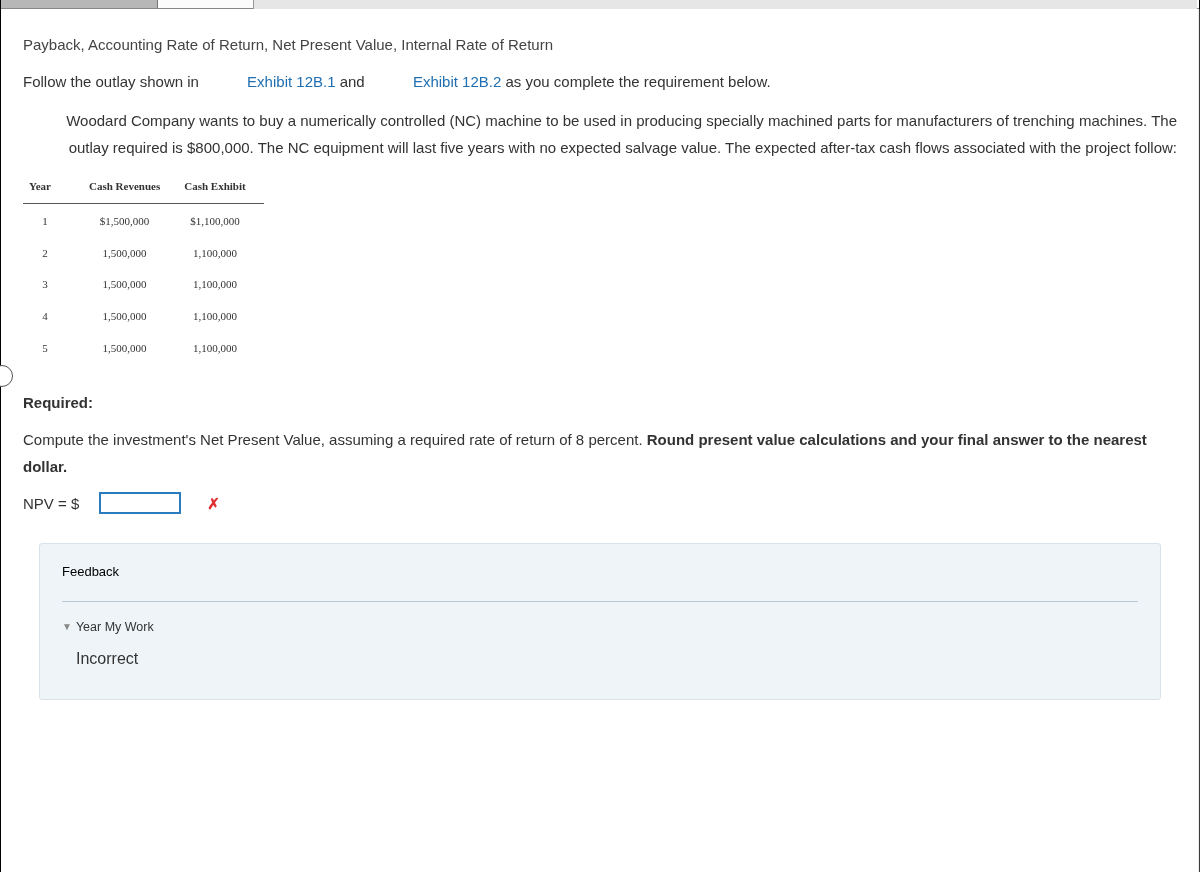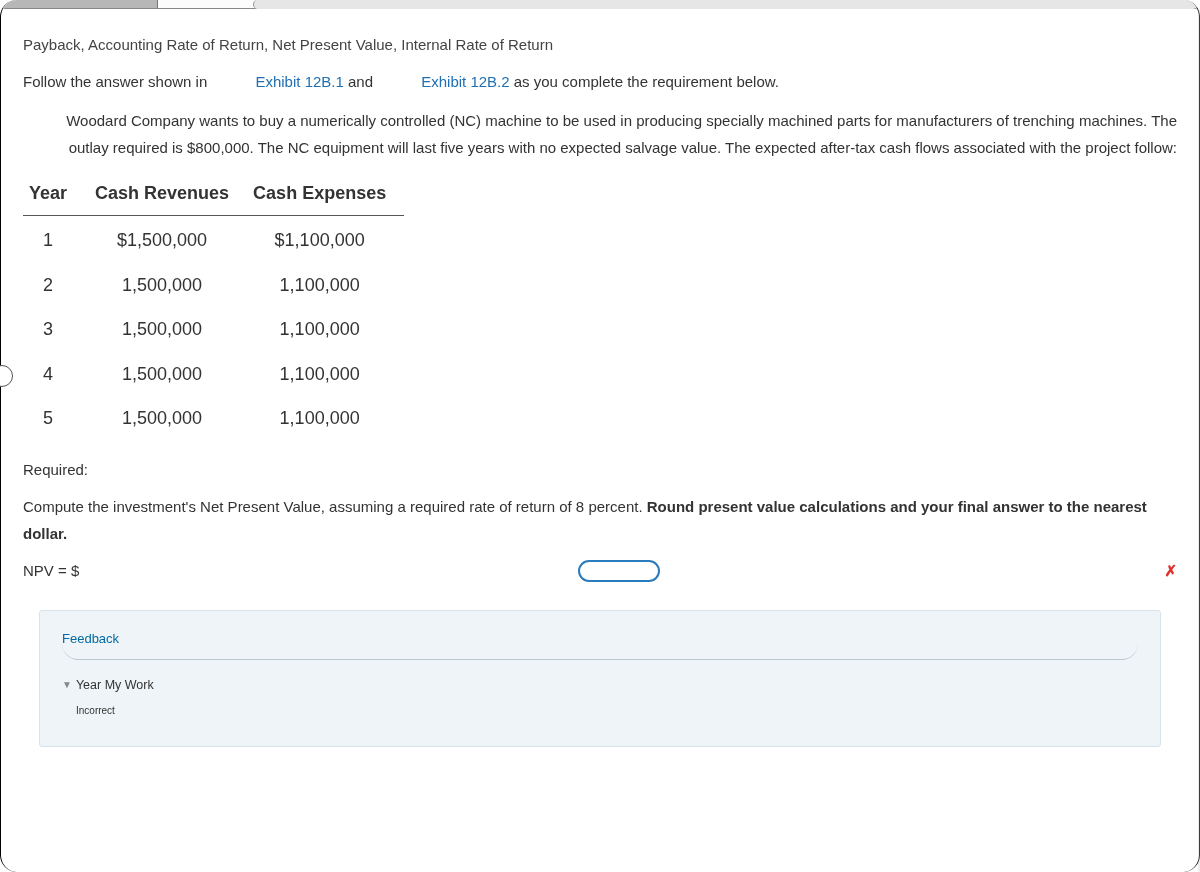--- a/index.html
+++ b/index.html
@@ -1,79 +1,79 @@
 <!DOCTYPE html>
 <html><head>
 <meta charset="utf-8">
 <style>
-  * { box-sizing: border-box; margin: 0; padding: 0; border-radius: 17px; }
+  * { box-sizing: border-box; margin: 0; padding: 0; }
   html, body { width: 1200px; height: 872px; background: #fff; font-family: Verdana, Geneva, sans-serif; color: #333; overflow: hidden; }
   body { border-left: 1px solid #000; border-right: 1px solid #000; }
 
   .top-bar { height: 9px; width: 100%; background: #fcfcfc; border-bottom: 1px solid #888; position: relative; }
   .top-bar::after { content: ""; position: absolute; left: 0; top: 0; height: 100%; width: 156px; background: #b7b7b7; border-right: 1px solid #777; }
   .scroll-region { position: absolute; left: 252px; right: 2px; top: 0; height: 9px; background: #e6e6e6; border-left: 1px solid #999; }
   .scrollbar-shadow { position: absolute; right: 0; top: 9px; bottom: 0; width: 2px; background: #bfbfbf; opacity: .3; }
 
   .content { padding: 22px 22px 0 22px; font-size: 15px; line-height: 1.8; }
   .content p { margin-bottom: 10px; }
 
   .section-title { color: #444; }
   .link { color: #1f6fb2; margin-left: 44px; }
 
-  table.cashflows { border-collapse: collapse; margin-top: 10px; font-size: 18px; }
+  table.cashflows { border-collapse: collapse; margin-top: 10px; font-size: 11px; font-family: Liberation Serif, serif; }
   table.cashflows th { text-align: left; font-weight: bold; padding: 6px 22px 6px 6px; border-bottom: 1px solid #555; }
   table.cashflows th.year { width: 60px; text-align: left; }
   table.cashflows th.rev, table.cashflows th.exp { text-align: left; padding-right: 18px; }
   table.cashflows tbody tr:first-child td { padding-top: 8px; }
   table.cashflows td { padding: 6px 22px 6px 6px; }
   table.cashflows td.year { text-align: center; }
   table.cashflows td.num { text-align: center; padding-right: 18px; }
 
   .bubble-edge { position: absolute; left: -9px; top: 365px; width: 22px; height: 22px; border: 1px solid #555; border-radius: 50%; background: #fff; }
 
-  .required-label { font-weight: normal; margin-top: 16px; display: block; }
+  .required-label { font-weight: bold; margin-top: 24px; display: block; }
 
-  .npv-line { margin-top: 10px; display: flex; align-items: center; gap: 20px; font-size: 15px; justify-content: space-between; }
+  .npv-line { margin-top: 10px; display: flex; align-items: center; gap: 20px; font-size: 15px; }
   input.npv-input { width: 82px; height: 22px; border: 2px solid #2b7bbf; font-size: 13px; padding: 0 2px; outline: none; }
   .x-mark { color: #e03030; font-weight: bold; margin-left: 6px; font-size: 15px; }
 
   .feedback-box { margin: 26px 16px 0 16px; background: #eef4f7; border: 1px solid #d7e4ea; border-radius: 3px; padding: 16px 22px 26px 22px; }
-  .feedback-title { font-size: 13px; color: #0369a1; border-bottom: 1px solid #b9c9d1; padding-bottom: 8px; margin-bottom: 14px; }
+  .feedback-title { font-size: 13px; color: #000000; border-bottom: 1px solid #b9c9d1; padding-bottom: 18px; margin-bottom: 14px; }
   .check-my-work { font-size: 12.5px; color: #333; cursor: pointer; display: flex; align-items: center; gap: 4px; }
   .check-my-work .tri { color: #888; font-size: 10px; }
-  .result-text { font-size: 10px; color: #333; margin-top: 6px; margin-left: 14px; }
+  .result-text { font-size: 16px; color: #333; margin-top: 6px; margin-left: 14px; }
 
   .bottom-right-dot { position: absolute; right: 6px; bottom: 6px; font-size: 22px; color: #2b7bbf; }
 </style>
 </head>
 <body>
 
 <div class="top-bar">
   <div class="scroll-region"></div>
 </div>
 <div class="scrollbar-shadow"></div>
 
 <div class="bubble-edge"></div>
 
 <div class="content">
   <p class="section-title">Payback, Accounting Rate of Return, Net Present Value, Internal Rate of Return</p>
 
   <p>
-    <span>Follow the answer shown in </span><span class="link">Exhibit 12B.1</span><span> and </span><span class="link">Exhibit 12B.2</span><span> as you complete the requirement below.</span>
+    <span>Follow the outlay shown in </span><span class="link">Exhibit 12B.1</span><span> and </span><span class="link">Exhibit 12B.2</span><span> as you complete the requirement below.</span>
   </p>
 
   <p style="margin-top:12px;text-align:right;">Woodard Company wants to buy a numerically controlled (NC) machine to be used in producing specially machined parts for manufacturers of trenching machines. The outlay required is $800,000. The NC equipment will last five years with no expected salvage value. The expected after-tax cash flows associated with the project follow:</p>
 
   <table class="cashflows">
     <thead>
       <tr>
         <th class="year">Year</th>
         <th class="rev">Cash Revenues</th>
-        <th class="exp">Cash Expenses</th>
+        <th class="exp">Cash Exhibit</th>
       </tr>
     </thead>
     <tbody id="cashflow-body">
         <tr>
           <td class="year">1</td>
           <td class="num">$1,500,000</td>
           <td class="num">$1,100,000</td>
         </tr>
         <tr>
           <td class="year">2</td>

